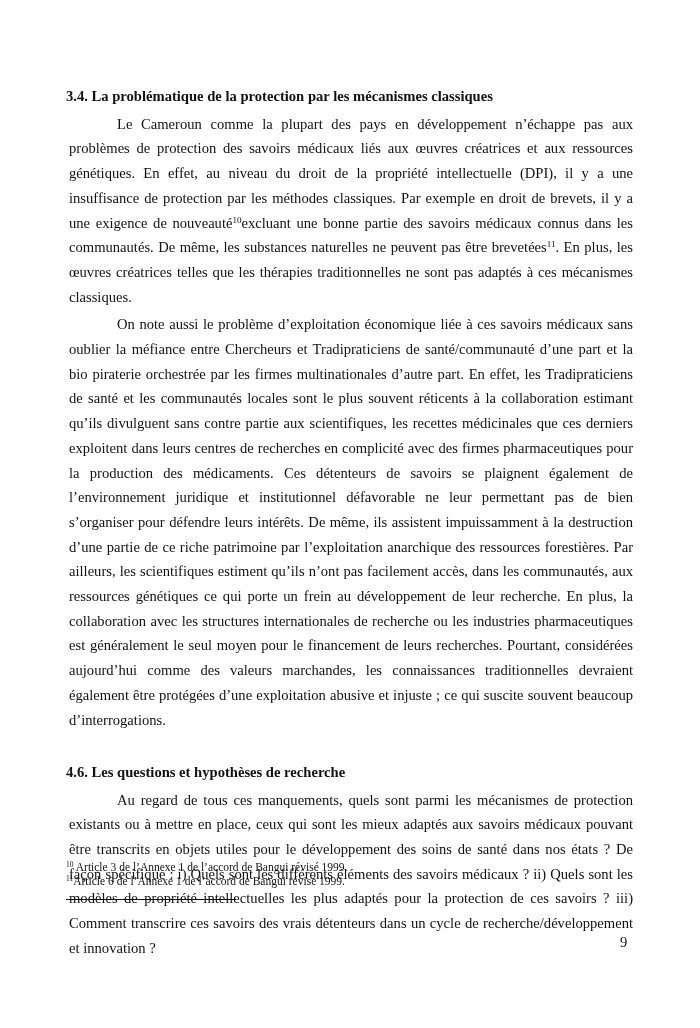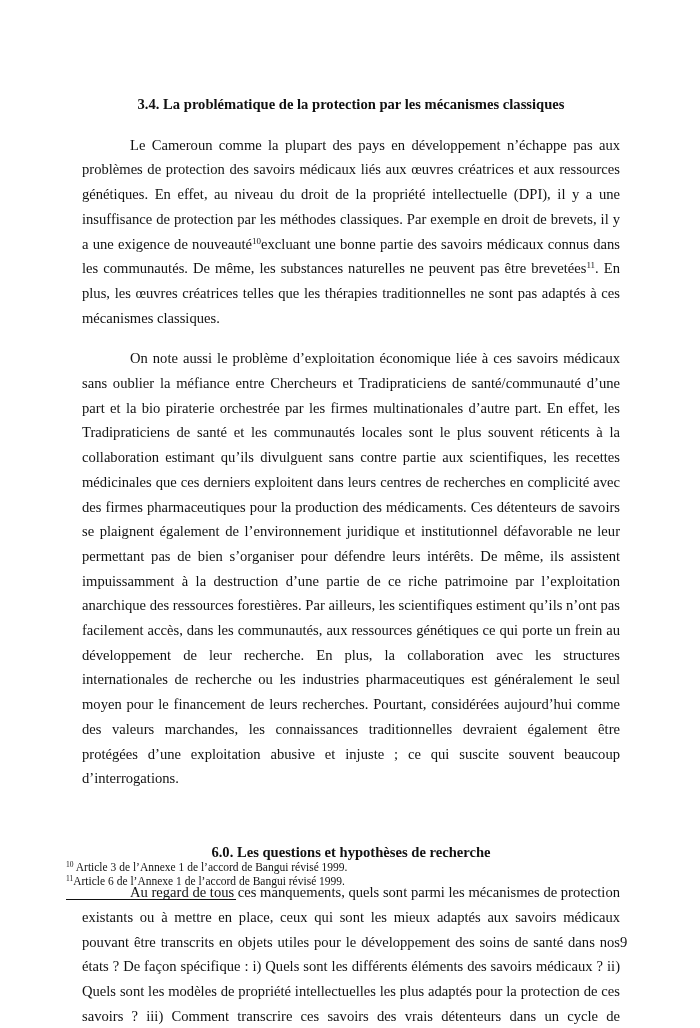--- a/index.html
+++ b/index.html
@@ -1,36 +1,36 @@
 <!DOCTYPE html>
 <html><head>
 <meta charset="utf-8">
 <style>
   html, body { margin: 0; padding: 0; background: #ffffff; }
   body { width: 700px; height: 1028px; position: relative; overflow: hidden;
          font-family: "Liberation Serif", "DejaVu Serif", serif; color: #111; }
   .page { position: absolute; left: 66px; top: 84px; width: 570px; }
-  .heading { font-weight: bold; font-size: 14.6px; line-height: 24.7px; margin: 8px; text-align: center; }
-  .para { font-size: 14.6px; line-height: 24.7px; text-align: justify; margin: 16px; text-indent: 48px; }
+  .heading { font-weight: bold; font-size: 14.6px; line-height: 24.7px; margin: 0; }
+  .para { font-size: 14.6px; line-height: 24.7px; text-align: justify; margin: 3px; text-indent: 48px; }
   .gap { height: 24.7px; }
   sup { font-size: 9px; line-height: 0; vertical-align: 5px; }
   .fn-rule { position: absolute; left: 66px; top: 899px; width: 170px; height: 1px; background: #111; }
   .footnotes { position: absolute; left: 66px; top: 860px; width: 570px; font-size: 11.5px; line-height: 14px; }
   .footnote sup { font-size: 7.5px; vertical-align: 4px; }
   .page-number { position: absolute; left: 620px; top: 934px; font-size: 14.6px; }
 </style>
 </head>
 <body>
 
 <div class="page">
   <h2 class="heading">3.4. La problématique de la protection par les mécanismes classiques</h2>
   <p class="para"><span>Le Cameroun comme la plupart des pays en développement n’échappe pas aux problèmes de protection des savoirs médicaux liés aux œuvres créatrices et aux ressources génétiques. En effet, au niveau du droit de la propriété intellectuelle (DPI), il y a une insuffisance de protection par les méthodes classiques. Par exemple en droit de brevets, il y a une exigence de nouveauté</span><sup>10</sup><span>excluant une bonne partie des savoirs médicaux connus dans les communautés. De même, les substances naturelles ne peuvent pas être brevetées</span><sup>11</sup><span>. En plus, les œuvres créatrices telles que les thérapies traditionnelles ne sont pas adaptés à ces mécanismes classiques.</span></p>
   <p class="para">On note aussi le problème d’exploitation économique liée à ces savoirs médicaux sans oublier la méfiance entre Chercheurs et Tradipraticiens de santé/communauté d’une part et la bio piraterie orchestrée par les firmes multinationales d’autre part. En effet, les Tradipraticiens de santé et les communautés locales sont le plus souvent réticents à la collaboration estimant qu’ils divulguent sans contre partie aux scientifiques, les recettes médicinales que ces derniers exploitent dans leurs centres de recherches en complicité avec des firmes pharmaceutiques pour la production des médicaments. Ces détenteurs de savoirs se plaignent également de l’environnement juridique et institutionnel défavorable ne leur permettant pas de bien s’organiser pour défendre leurs intérêts. De même, ils assistent impuissamment à la destruction d’une partie de ce riche patrimoine par l’exploitation anarchique des ressources forestières. Par ailleurs, les scientifiques estiment qu’ils n’ont pas facilement accès, dans les communautés, aux ressources génétiques ce qui porte un frein au développement de leur recherche. En plus, la collaboration avec les structures internationales de recherche ou les industries pharmaceutiques est généralement le seul moyen pour le financement de leurs recherches. Pourtant, considérées aujourd’hui comme des valeurs marchandes, les connaissances traditionnelles devraient également être protégées d’une exploitation abusive et injuste ; ce qui suscite souvent beaucoup d’interrogations.</p>
   <div class="gap"></div>
-  <h2 class="heading">6.0. Les questions et hypothèses de recherche</h2>
+  <h2 class="heading">4.6. Les questions et hypothèses de recherche</h2>
   <p class="para">Au regard de tous ces manquements, quels sont parmi les mécanismes de protection existants ou à mettre en place, ceux qui sont les mieux adaptés aux savoirs médicaux pouvant être transcrits en objets utiles pour le développement des soins de santé dans nos états ? De façon spécifique : i) Quels sont les différents éléments des savoirs médicaux ? ii) Quels sont les modèles de propriété intellectuelles les plus adaptés pour la protection de ces savoirs ? iii) Comment transcrire ces savoirs des vrais détenteurs dans un cycle de recherche/développement et innovation ?</p>
 </div>
 
 <div class="fn-rule"></div>
 <div class="footnotes">
   <div class="footnote"><sup>10</sup><span> Article 3 de l’Annexe 1 de l’accord de Bangui révisé 1999.</span></div>
   <div class="footnote"><sup>11</sup><span>Article 6 de l’Annexe 1 de l’accord de Bangui révisé 1999.</span></div>
 </div>
 
 <div class="page-number">9</div>

